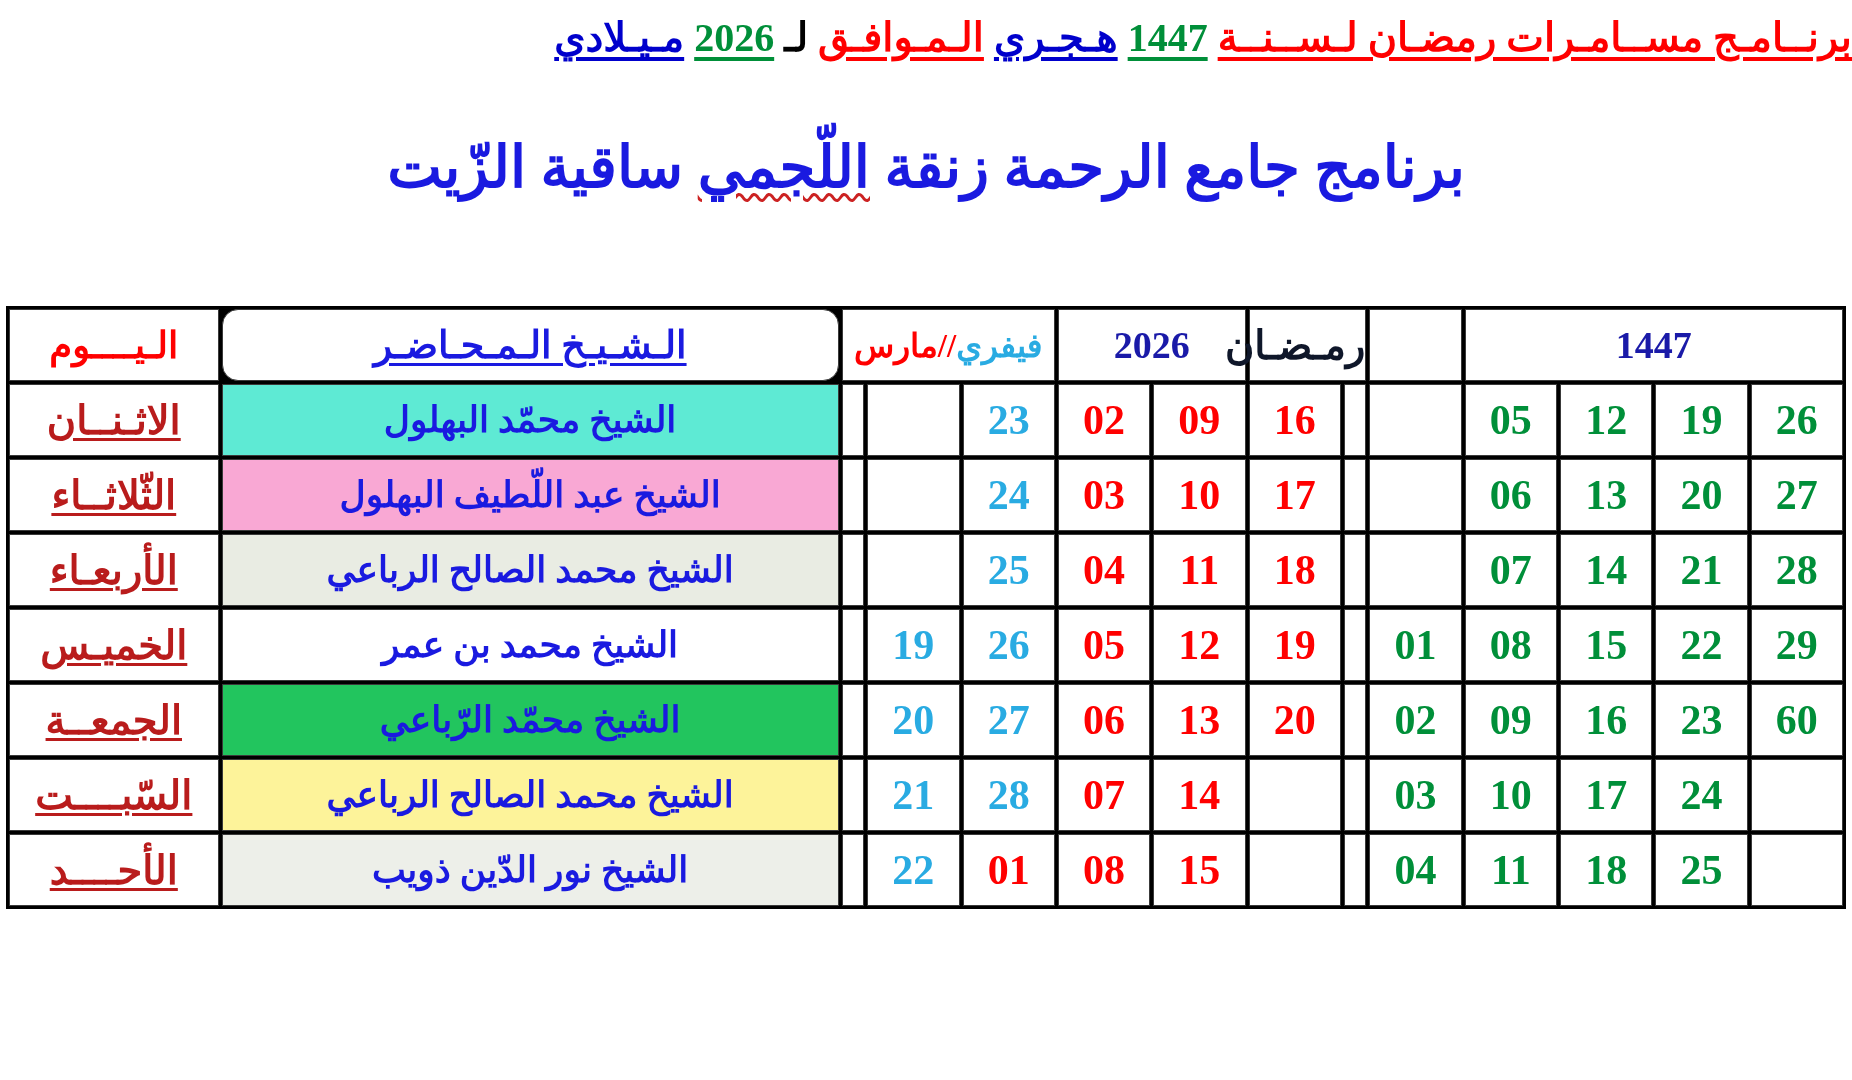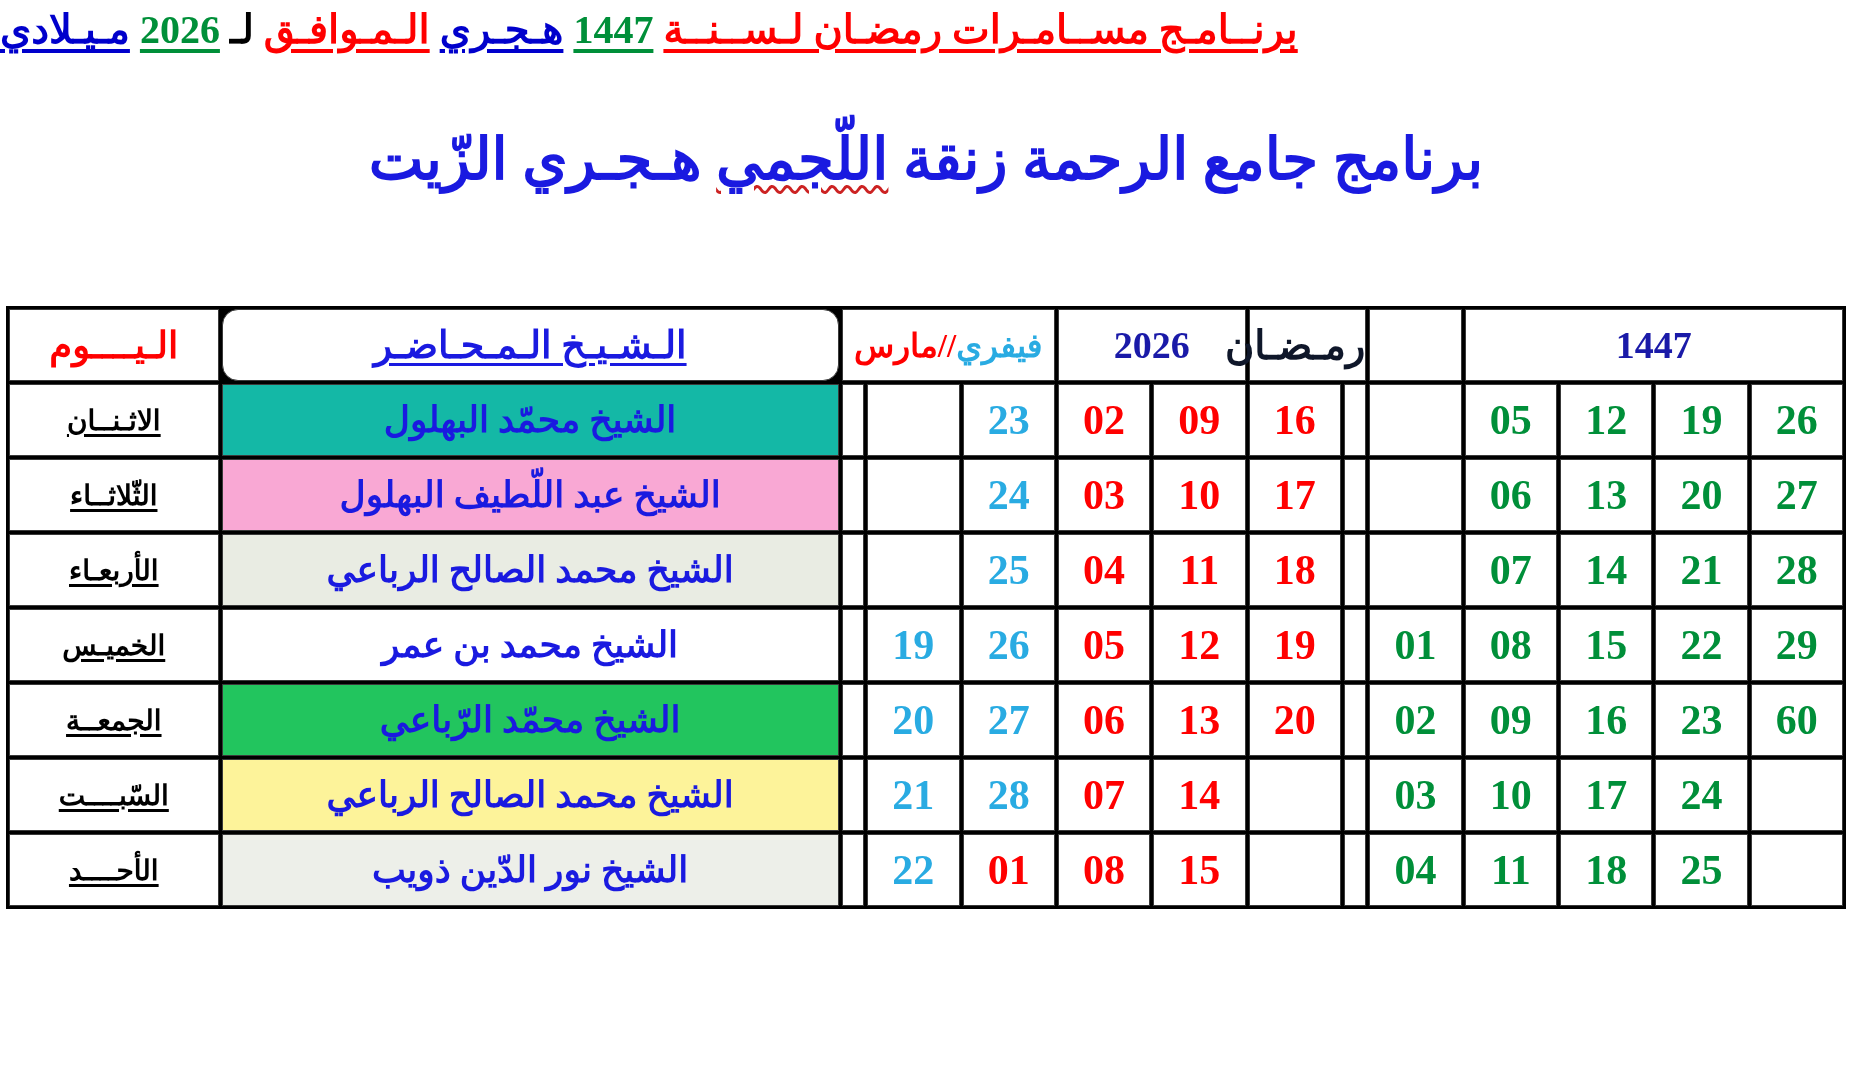--- a/index.html
+++ b/index.html
@@ -10,22 +10,22 @@
   body {
     width: 1852px;
     height: 1080px;
     font-family: "Liberation Serif", "DejaVu Serif", serif;
     overflow: hidden;
     position: relative;
   }
 
   
   #banner-title {
-    text-align: left;
-    padding-top: 6px;
+    text-align: right;
+    padding-top: 14px;
     white-space: nowrap;
     font-weight: bold;
     font-size: 40px;
     letter-spacing: 0px;
     direction: rtl;
   }
   #banner-title .seg {
     text-decoration: underline;
     text-decoration-thickness: 4px;
     text-underline-offset: 6px;
@@ -113,22 +113,22 @@
   }
   td.h-1447 {
     background: #ffffff;
     color: #1a1aa8;
     font-size: 38px;
   }
 
   
   td.dayname {
     background: #ffffff;
-    color: #000000;
-    font-size: 28px;
+    color: #b91c1c;
+    font-size: 40px;
     letter-spacing: 1px;
     text-decoration: underline;
     text-decoration-thickness: 3px;
     text-underline-offset: 4px;
     white-space: nowrap;
   }
   
   td.lecturer {
     color: #1a1ae0;
     font-size: 36px;
@@ -163,21 +163,21 @@
   <span class="seg c-red">برنــامـج مســامـرات رمضـان لـســنــة</span>
   <span class="seg c-green">1447</span>
   <span class="seg c-blue">هـجـري</span>
   <span class="seg c-red">الـمـوافـق</span>
   <span class="c-black">لـ</span>
   <span class="seg c-green">2026</span>
   <span class="seg c-blue">مـيـلادي</span>
 </div>
 
 <div id="main-heading">
-  <span>برنامج جامع الرحمة زنقة </span><span class="squiggle">اللّجمي</span><span> هـجـري الزّيت</span>
+  <span>برنامج جامع الرحمة زنقة </span><span class="squiggle">اللّجمي</span><span> ساقية الزّيت</span>
 </div>
 
 <div id="schedule-wrap">
   <table class="sched">
     <colgroup>
       <col style="width:82px">
       <col style="width:82px">
       <col style="width:82px">
       <col style="width:82px">
       <col style="width:82px">
@@ -211,21 +211,21 @@
         <td class="h-num">12</td>
         <td class="h-num">05</td>
         <td class="sep-white"></td>
         <td class="sep-peach"></td>
         <td class="g-num">16</td>
         <td class="g-num">09</td>
         <td class="g-num">02</td>
         <td class="g-num cyan">23</td>
         <td class="sep-white"></td>
         <td class="sep-cream"></td>
-        <td class="lecturer" style="background:#14b8a6">الشيخ محمّد البهلول</td>
+        <td class="lecturer" style="background:#5eead4">الشيخ محمّد البهلول</td>
         <td class="dayname">الاثـنــان</td>
       </tr>
 
       <tr>
         <td class="h-num">27</td>
         <td class="h-num">20</td>
         <td class="h-num">13</td>
         <td class="h-num">06</td>
         <td class="sep-white"></td>
         <td class="sep-peach"></td>

